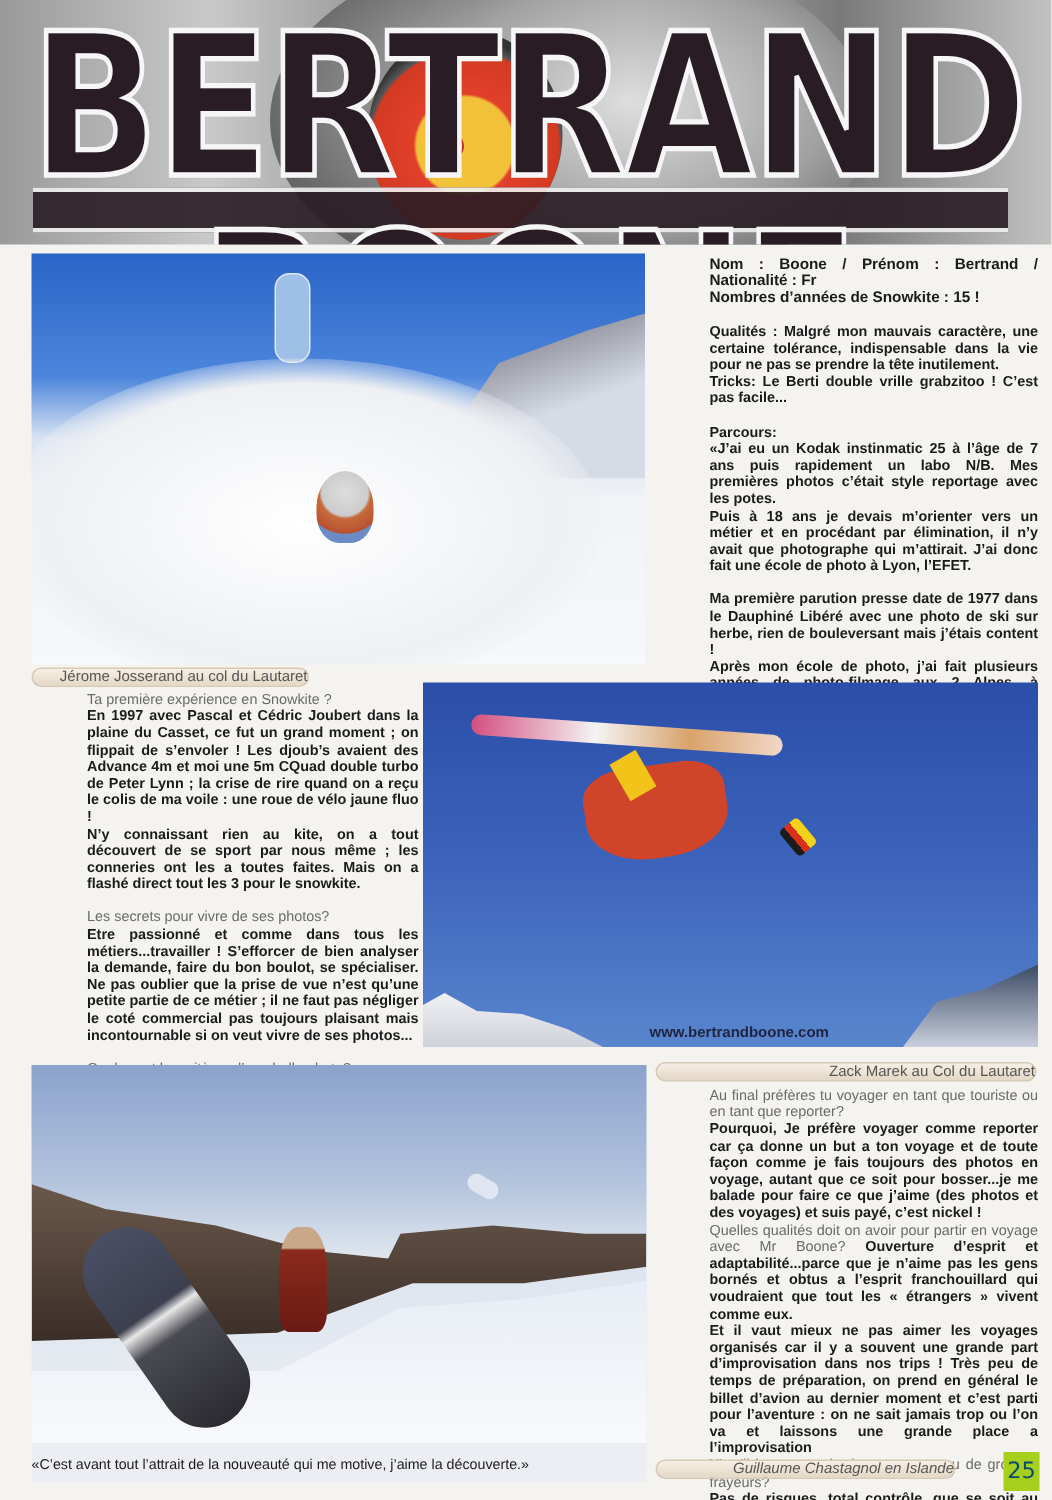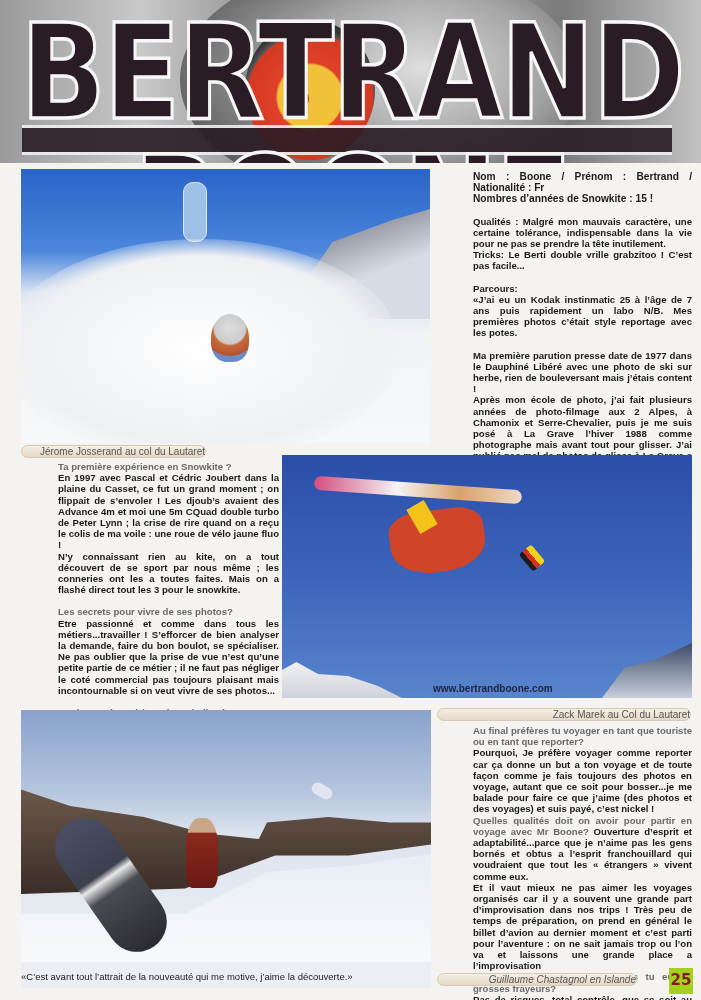--- a/index.html
+++ b/index.html
@@ -65,29 +65,29 @@
     background: linear-gradient(180deg, #f6efe4 0%, #e4d8c6 100%); border: 1px solid #d6cab5;
     font-size: 10px; color: #555; line-height: 11px; text-align: right; }
   .cap1 { left: 21px; top: 445px; width: 185px; }
   .cap2 { left: 437px; top: 708px; width: 254px; }
   .cap3 { left: 437px; top: 973px; width: 200px; font-style: italic; }
 
   
   .txt { position: absolute; font-size: 9.6px; line-height: 11.2px; font-weight: bold; color: #1b1b1b; text-align: justify; }
   .txt p { margin: 0; padding-left: 35px; }
   .txt .gap { height: 11px; }
-  .txt .q { color: #6a6a6a; font-weight: bold; }
+  .txt .q { color: #6a6a6a; font-weight: normal; }
 
   .right-top { left: 438px; top: 171px; width: 254px; }
   .right-top .name { font-size: 10.2px; }
   .left-mid { left: 23px; top: 461px; width: 256px; }
   .right-bot { left: 438px; top: 725px; width: 254px; }
 
   .page-num { position: absolute; left: 669px; top: 968px; width: 24px; height: 26px; background: #a6cf1e;
-    font-family: "DejaVu Sans", sans-serif; font-weight: 700; font-size: 15px; color: #7f1d1d; text-align: center; line-height: 24px; }
+    font-family: "DejaVu Sans", sans-serif; font-weight: 400; font-size: 15px; color: #0c4a6e; text-align: center; line-height: 24px; }
 </style>
 </head>
 <body>
 
 <div class="banner">
   <div class="face"></div>
   <div class="lens">
       <span class="smile">☺</span>
     </div>
   <div class="underbar"></div>
@@ -104,20 +104,21 @@
 
 <div class="txt right-top">
   <p class="name">Nom : Boone / Prénom : Bertrand / Nationalité : Fr</p>
   <p class="name">Nombres d’années de Snowkite : 15 !</p>
   <div class="gap"></div>
   <p>Qualités : Malgré mon mauvais caractère, une certaine tolérance, indispensable dans la vie pour ne pas se prendre la tête inutilement.</p>
   <p>Tricks: Le Berti double vrille grabzitoo ! C’est pas facile...</p>
   <div class="gap"></div>
   <p>Parcours:</p>
   <p>«J’ai eu un Kodak instinmatic 25 à l’âge de 7 ans puis rapidement un labo N/B. Mes premières photos c’était style reportage avec les potes.</p>
+  <p>Puis à 18 ans je devais m’orienter vers un métier et en procédant par élimination, il n’y avait que photographe qui m’attirait. J’ai donc fait une école de photo à Lyon, l’EFET.</p>
   <div class="gap"></div>
   <p>Ma première parution presse date de 1977 dans le Dauphiné Libéré avec une photo de ski sur herbe, rien de bouleversant mais j’étais content !</p>
   <p>Après mon école de photo, j’ai fait plusieurs années de photo-filmage aux 2 Alpes, à Chamonix et Serre-Chevalier, puis je me suis posé à La Grave l’hiver 1988 comme photographe mais avant tout pour glisser. J’ai publié pas mal de photos de glisse à La Grave a ce moment.</p>
 </div>
 
 <div class="txt left-mid">
   <p class="q">Ta première expérience en Snowkite ?</p>
   <p>En 1997 avec Pascal et Cédric Joubert dans la plaine du Casset, ce fut un grand moment ; on flippait de s’envoler ! Les djoub’s avaient des Advance 4m et moi une 5m CQuad double turbo de Peter Lynn ; la crise de rire quand on a reçu le colis de ma voile : une roue de vélo jaune fluo !</p>
   <p>N’y connaissant rien au kite, on a tout découvert de se sport par nous même ; les conneries ont les a toutes faites. Mais on a flashé direct tout les 3 pour le snowkite.</p>
   <div class="gap"></div>

